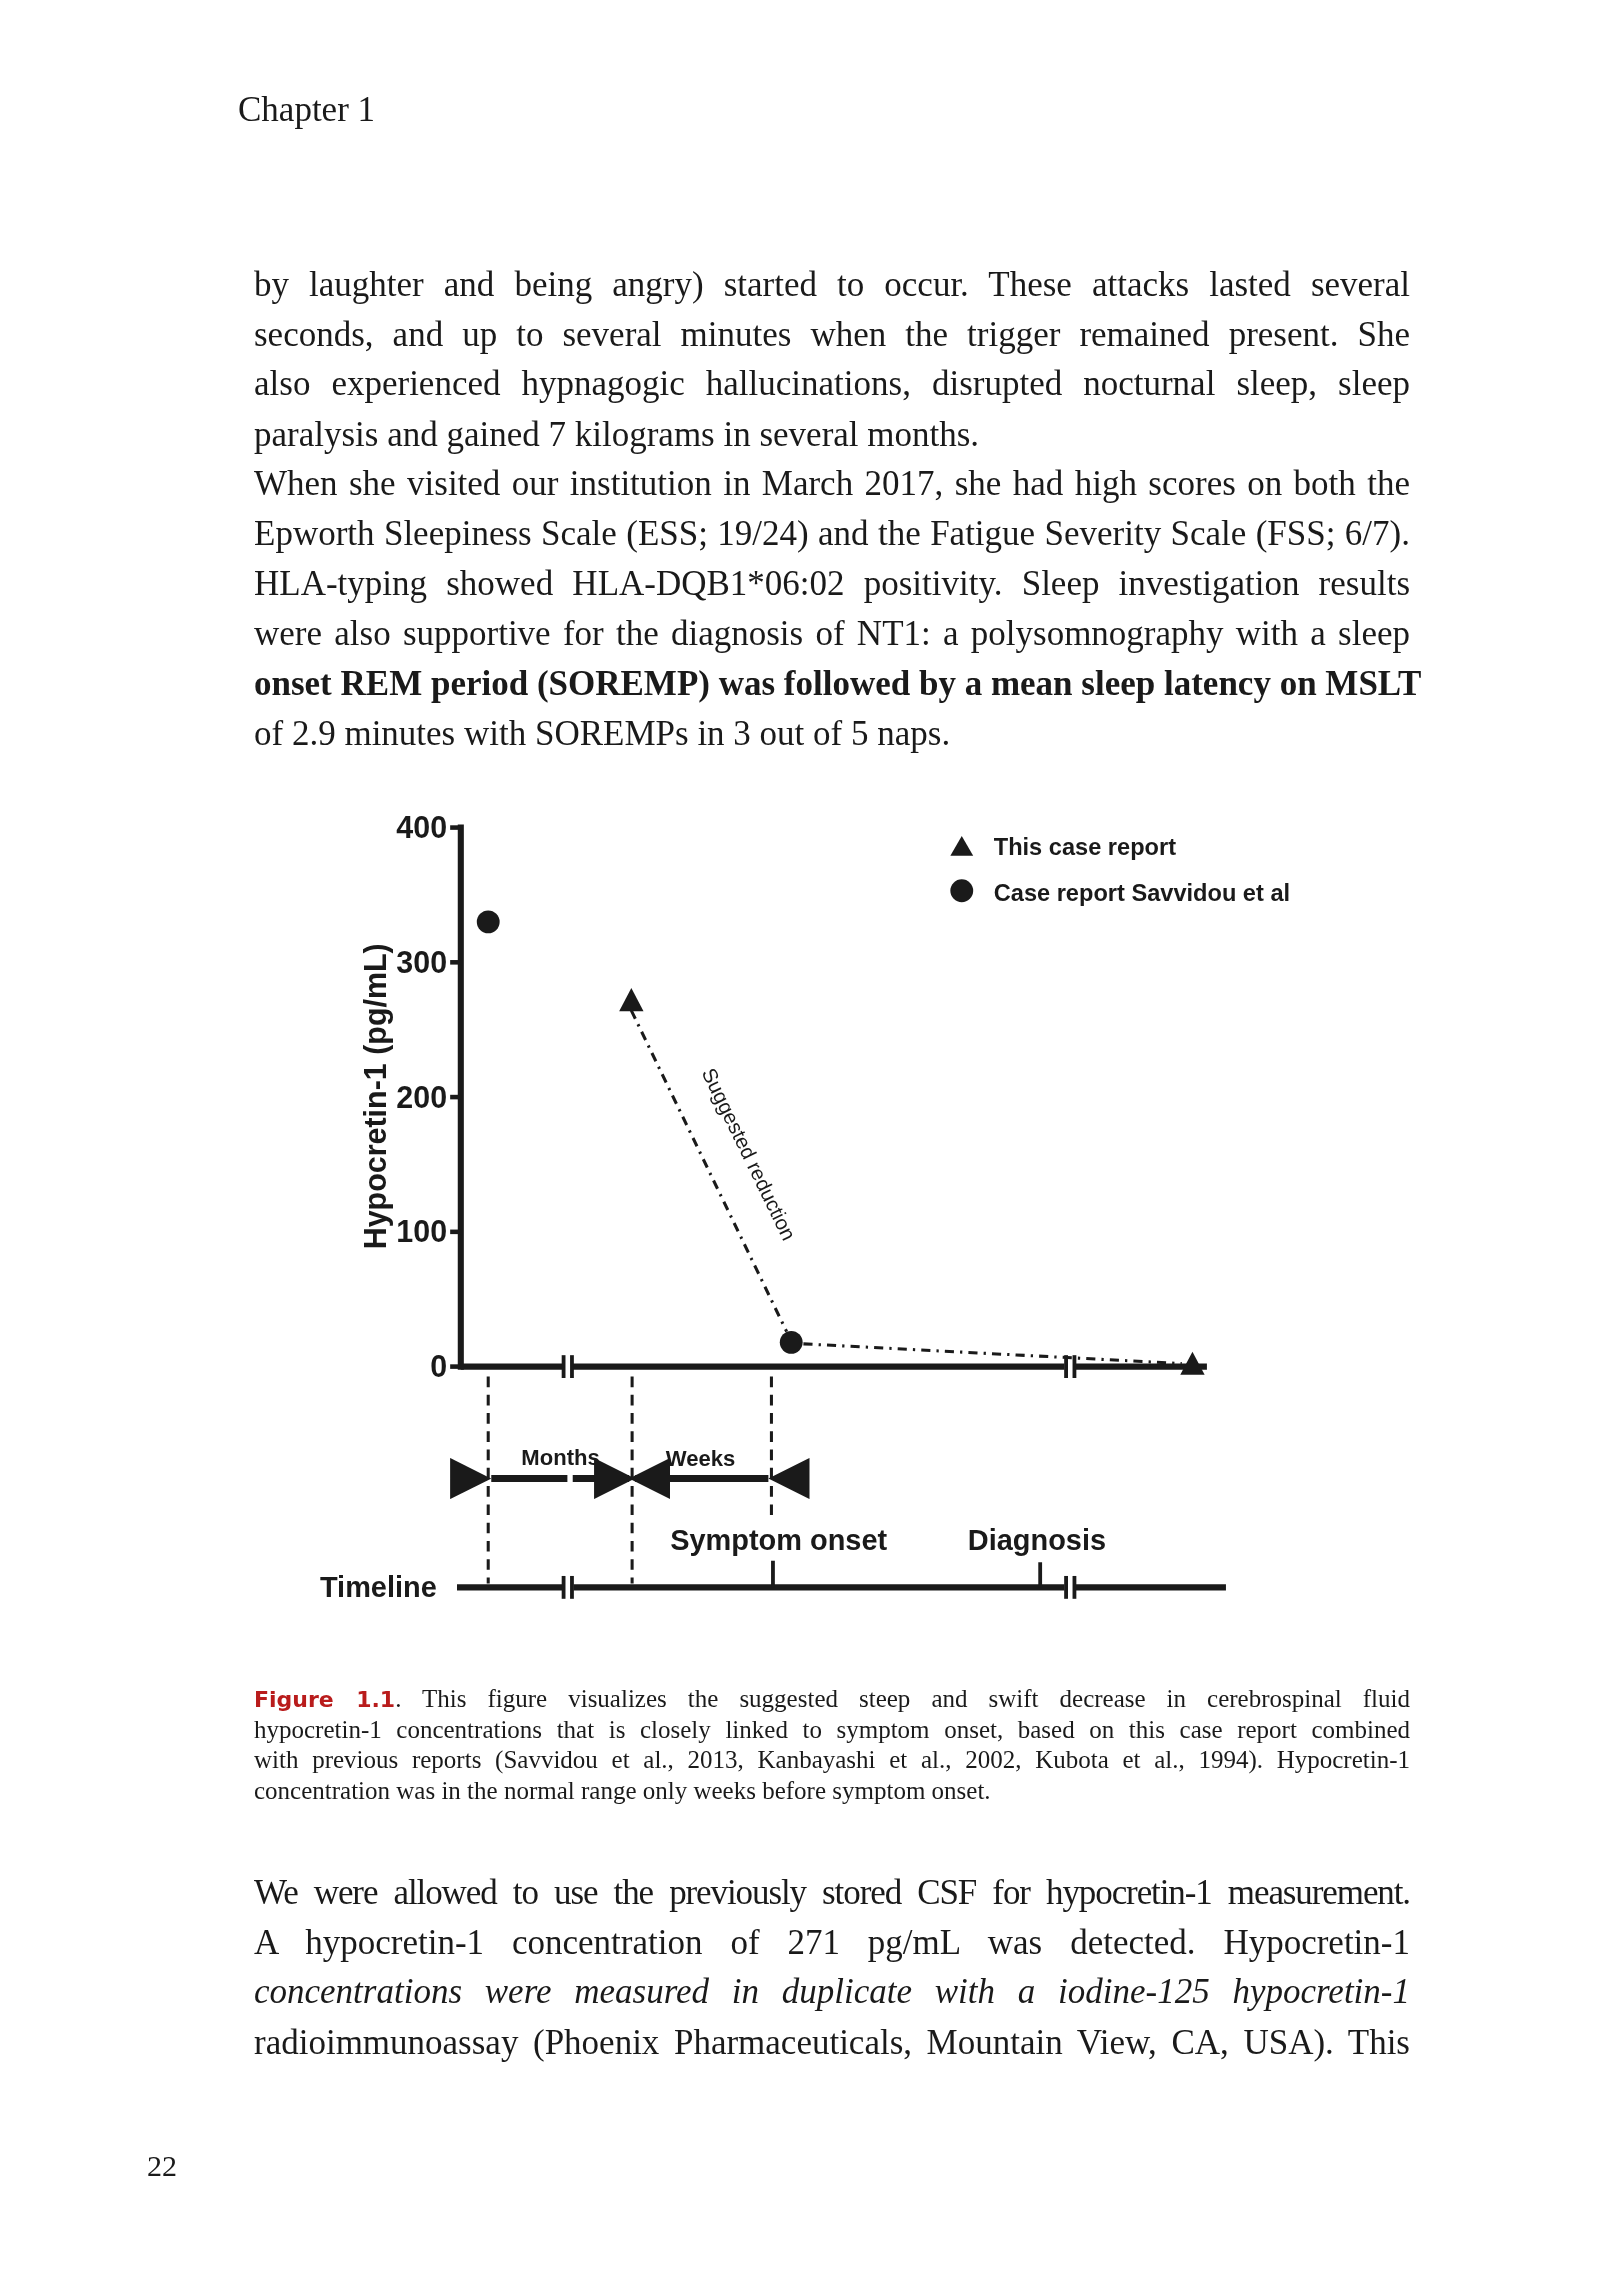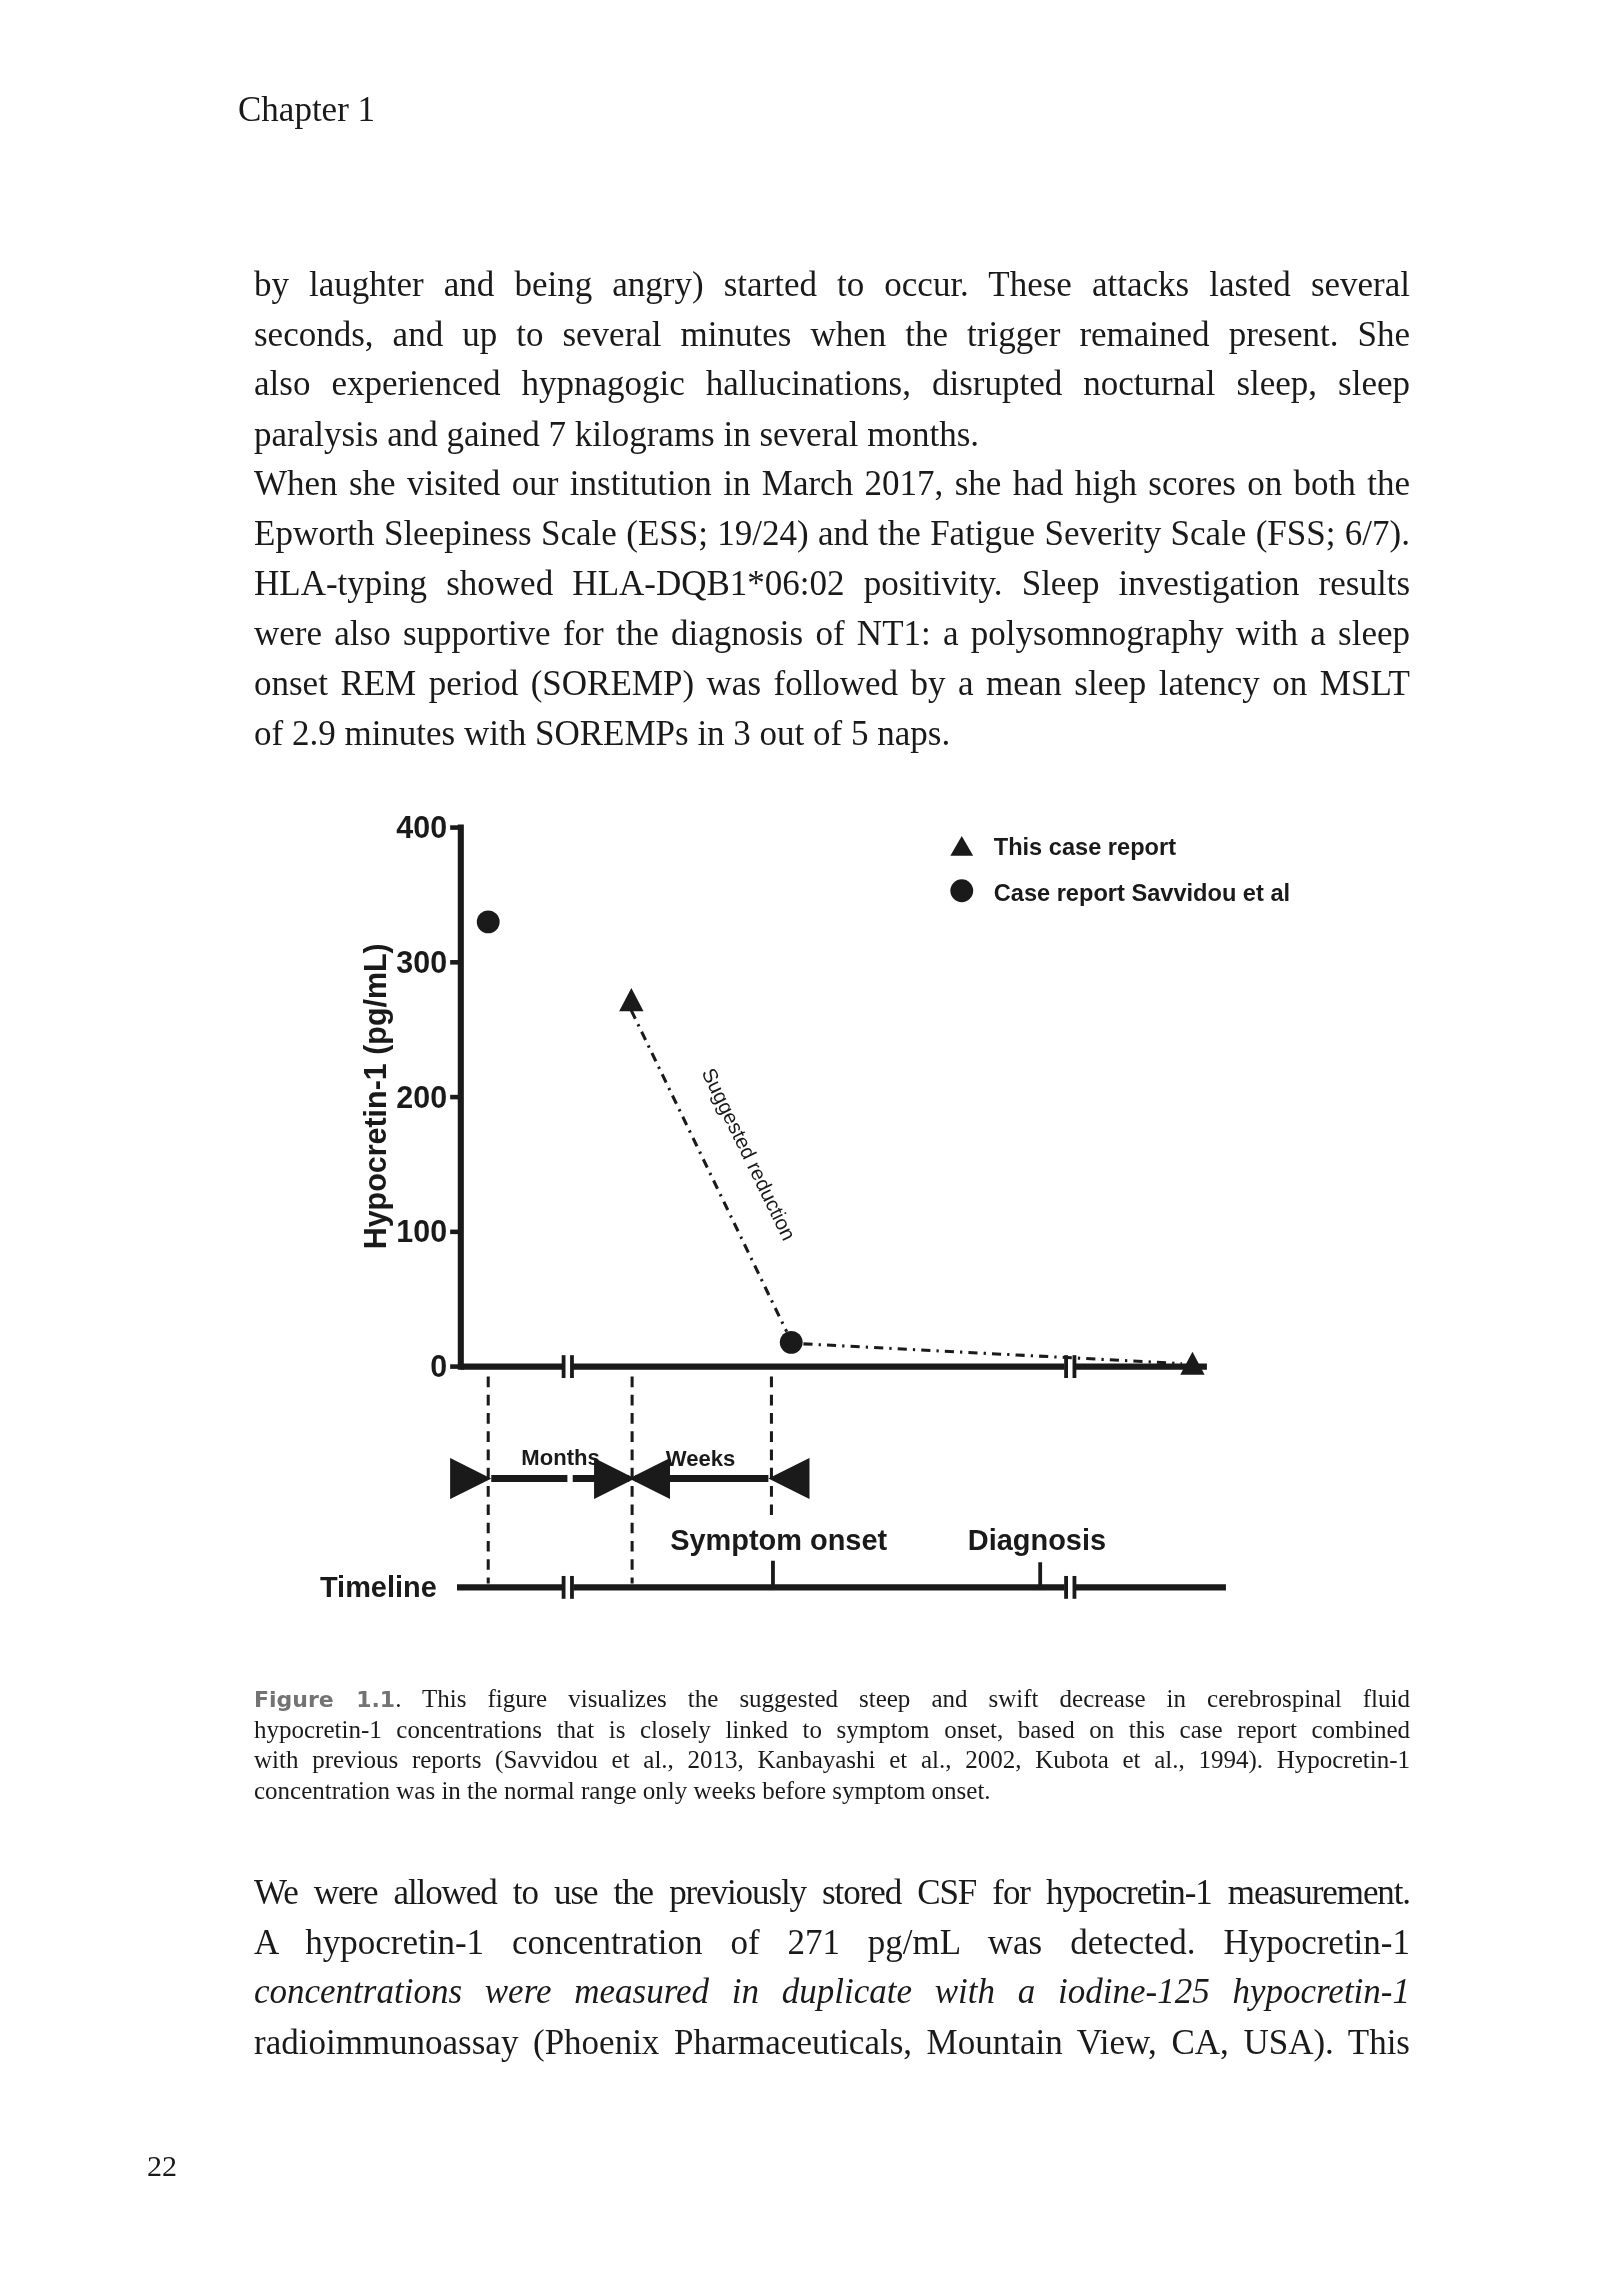--- a/index.html
+++ b/index.html
@@ -3,21 +3,21 @@
 <meta charset="utf-8">
 <style>
   html, body { margin:0; padding:0; background:#fff; }
   body { width:1619px; height:2284px; position:relative; overflow:hidden; color:#1a1a1a; }
   #running-head { position:absolute; left:238px; top:90px; font-size:35px; font-family:"Liberation Serif", serif; color:#1a1a1a; }
   .para { position:absolute; left:238px; width:1156px; font-family:"Liberation Serif", serif; font-size:35px; }
   .line { position:absolute; left:16px; width:1156px; height:46px; white-space:nowrap; text-align:justify; text-align-last:justify;margin-top:24px; }
   .line.last { text-align-last:left; }
   .caption { position:absolute; left:238px; width:1156px; font-family:"Liberation Serif", serif; font-size:25px; }
   .caption .line { height:32px; }
-  .fig-label { font-family:"DejaVu Sans", sans-serif; font-weight:bold; color:#737373; font-size:22px; }
+  .fig-label { font-family:"DejaVu Sans", sans-serif; font-weight:bold; color:#b91c1c; font-size:22px; }
   #page-number { position:absolute; left:102px; top:2149px; font-family:"Liberation Serif", serif; font-size:30px;margin-left:45px; }
   #figure { position:absolute; left:0; top:0; width:1619px; height:2284px; pointer-events:none; }
   #figure * { pointer-events:auto; }
   .ctext { font-family:"Liberation Sans", sans-serif; font-weight:bold; fill:#1a1a1a; }
 </style>
 </head>
 <body>
 
 <div id="running-head">Chapter 1</div>
 
@@ -26,21 +26,21 @@
   <div class="line" style="top:291px;">seconds, and up to several minutes when the trigger remained present. She</div>
   <div class="line" style="top:340px;">also experienced hypnagogic hallucinations, disrupted nocturnal sleep, sleep</div>
   <div class="line last" style="top:391px;">paralysis and gained 7 kilograms in several months.</div>
 </div>
 
 <div class="para" style="top:0;">
   <div class="line" style="top:440px;">When she visited our institution in March 2017, she had high scores on both the</div>
   <div class="line" style="top:490px;">Epworth Sleepiness Scale (ESS; 19/24) and the Fatigue Severity Scale (FSS; 6/7).</div>
   <div class="line" style="top:540px;">HLA-typing showed HLA-DQB1*06:02 positivity. Sleep investigation results</div>
   <div class="line" style="top:590px;">were also supportive for the diagnosis of NT1: a polysomnography with a sleep</div>
-  <div class="line" style="top:640px;">onset REM period (SOREMP) was followed by a mean sleep latency on MSLT</div>
+  <div class="line" style="top:640px;font-weight:bold;">onset REM period (SOREMP) was followed by a mean sleep latency on MSLT</div>
   <div class="line last" style="top:690px;">of 2.9 minutes with SOREMPs in 3 out of 5 naps.</div>
 </div>
 
 <svg id="figure" width="1619" height="2284" viewBox="0 0 2126 3000">
   <defs>
     <marker id="arrowL" viewBox="0 0 10 10" refX="0" refY="5" markerWidth="6" markerHeight="6" orient="auto-start-reverse">
       <path d="M0,5 L10,0 L10,10 Z" fill="#1a1a1a"></path>
     </marker>
   </defs>
   <g id="axes">

